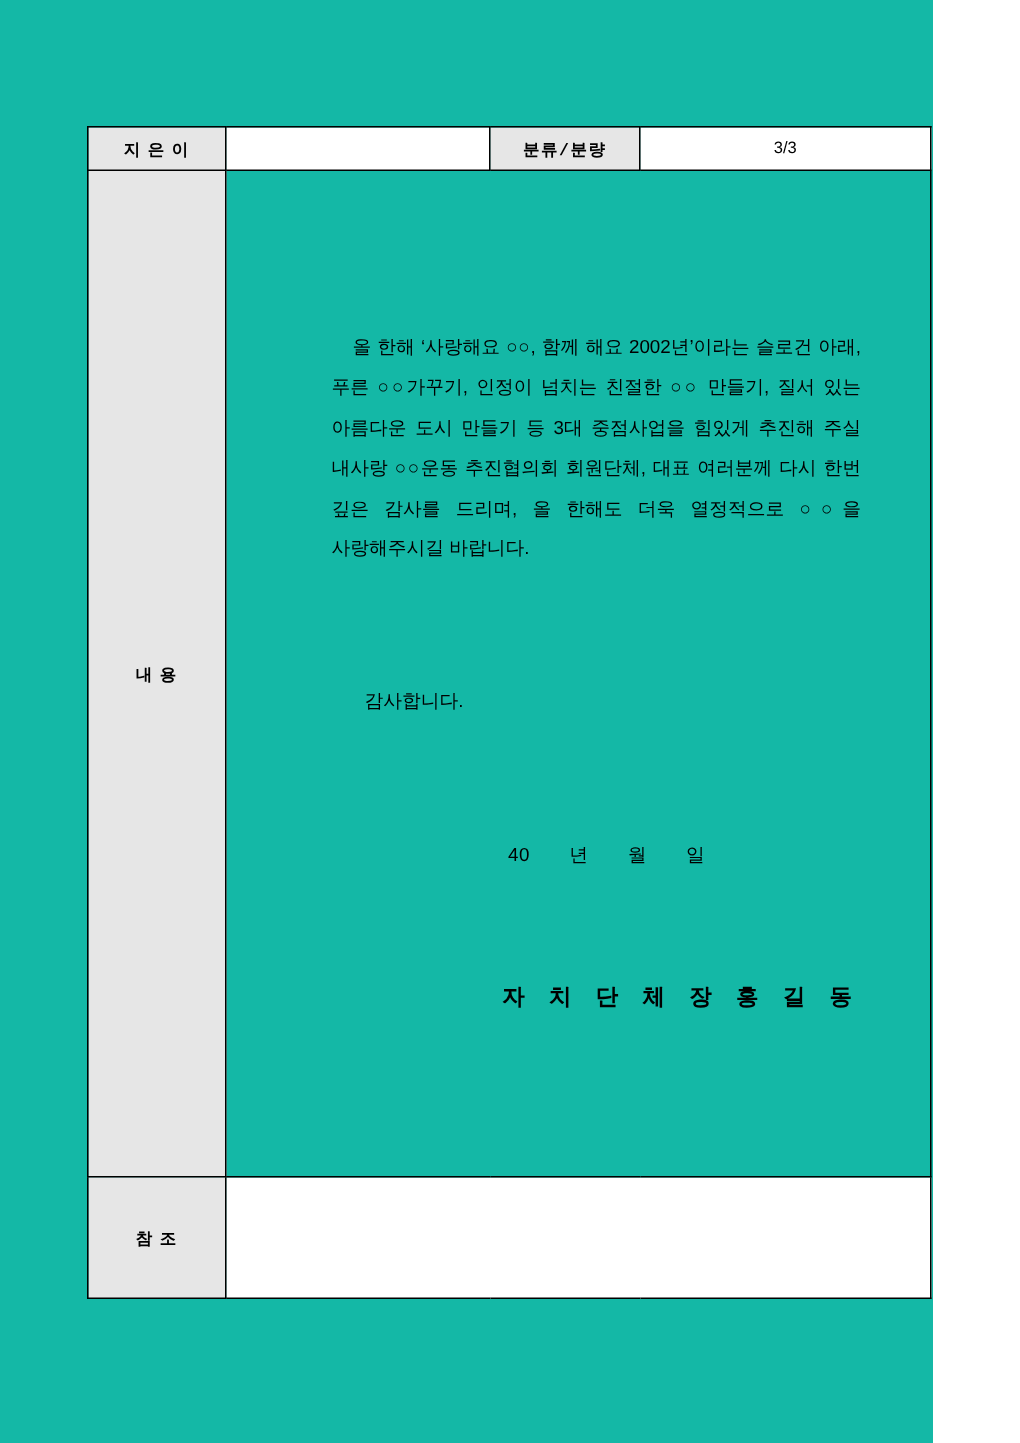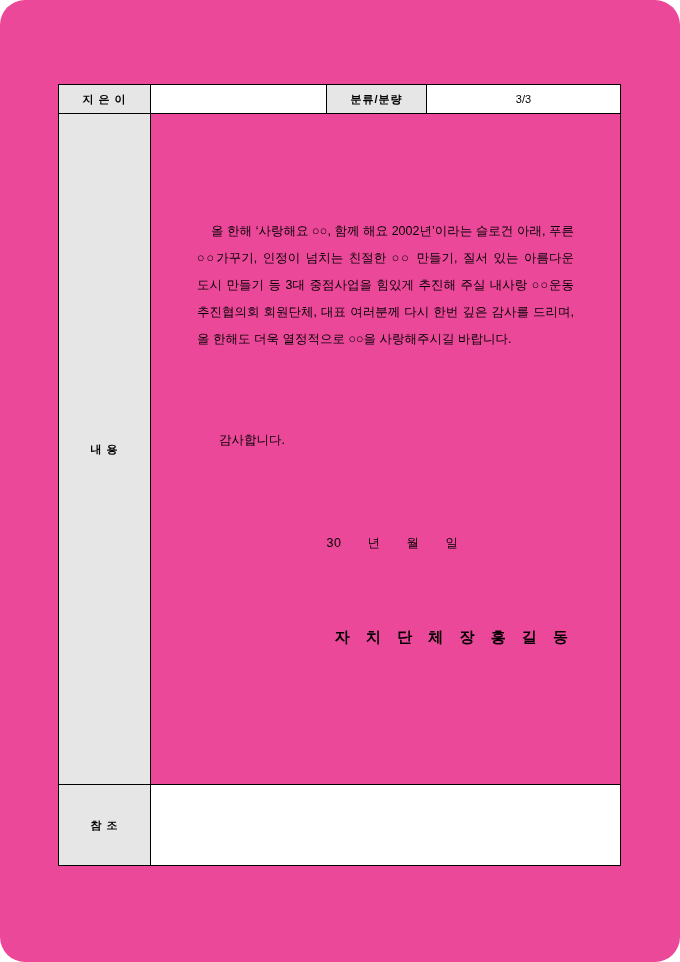--- a/index.html
+++ b/index.html
@@ -12,24 +12,23 @@
     height: 962px;
     font-family: "Liberation Sans", sans-serif;
     color: #000000;
     position: relative;
     overflow: hidden;
   }
   .page {
     position: absolute;
     left: 0;
     top: 0;
-    width: 680px;
+    width: 622px;
     height: 962px;
-    background: #ec4899;
-    border-radius: 25px;
+    background: #14b8a6;
   }
   .doc-table {
     position: absolute;
     left: 58px;
     top: 84px;
     width: 562px;
     border-collapse: collapse;
     table-layout: fixed;
   }
   .doc-table td {
@@ -44,40 +43,40 @@
     text-align: center;
     font-weight: bold;
     font-size: 11.5px;
     letter-spacing: 1px;
   }
   .row-head td {
     height: 28px;
   }
   .cell-author-label { width: 92px; }
   .cell-author-value { width: 176px; background: #ffffff; }
-  .cell-class-label { width: 100px; }
+  .cell-class-label { width: 100px; font-family: Liberation Mono, monospace; }
   .cell-class-value {
     width: 194px;
     background: #ffffff;
     text-align: center;
     font-size: 11.5px;
   }
   
   .row-content .cell-label {
     vertical-align: middle;
     text-align: center;
     margin-left: 43px;
   }
   .cell-content {
     vertical-align: top;
     padding: 0;
     height: 670px;
   }
   .content-inner {
-    padding: 104px 46px 0 46px;
+    padding: 104px 46px 0 70px;
     box-sizing: border-box;
     height: 100%;
   }
   .para {
     font-size: 12.5px;
     line-height: 2.15;
     text-align: justify;
     text-justify: inter-ideograph;
     text-indent: 14px;
     word-break: keep-all;
@@ -125,21 +124,21 @@
         <td class="cell-label cell-class-label">분류/분량</td>
         <td class="cell-class-value">3/3</td>
       </tr>
       <tr class="row-content">
         <td class="cell-label">내    용</td>
         <td class="cell-content" colspan="3">
           <div class="content-inner">
             <p class="para">올 한해 ‘사랑해요 ○○, 함께 해요 2002년’이라는 슬로건 아래, 푸른 ○○가꾸기, 인정이 넘치는 친절한 ○○ 만들기, 질서 있는 아름다운 도시 만들기 등 3대 중점사업을 힘있게 추진해 주실 내사랑 ○○운동 추진협의회 회원단체, 대표 여러분께 다시 한번 깊은 감사를 드리며, 올 한해도 더욱 열정적으로 ○○을 사랑해주시길 바랍니다.</p>
             <div class="thanks">감사합니다.</div>
             <div class="date-line">
-              <span>30</span>
+              <span>40</span>
               <span class="sp"></span>
               <span>년</span>
               <span class="sp"></span>
               <span>월</span>
               <span class="sp"></span>
               <span>일</span>
             </div>
             <div class="signature">자 치 단 체 장  홍 길 동</div>
           </div>
         </td>

